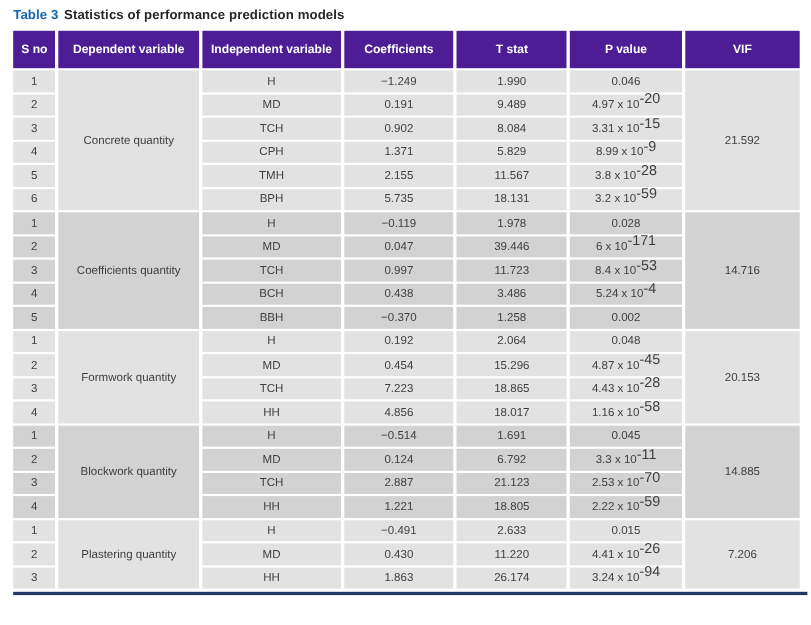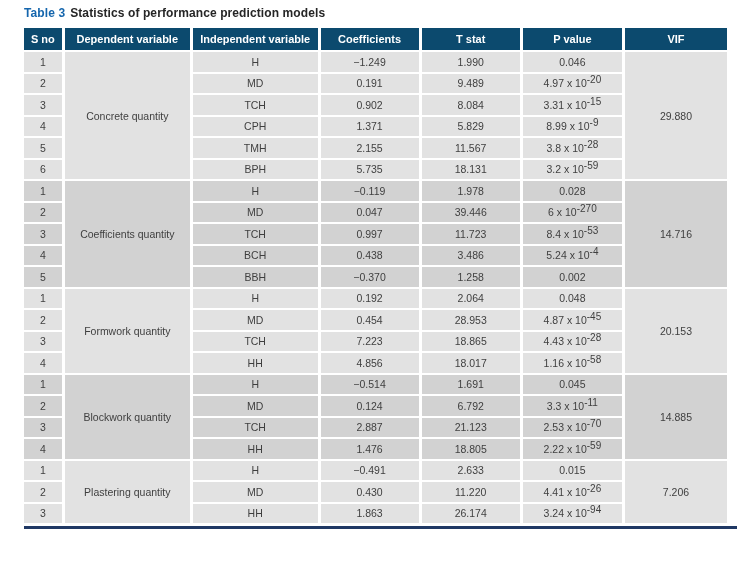--- a/index.html
+++ b/index.html
@@ -7,66 +7,66 @@
     padding: 0;
     background: #ffffff;
     font-family: "Liberation Sans", "DejaVu Sans", sans-serif;
   }
   .page {
     width: 737px;
     height: 568px;
     position: relative;
     background: #ffffff;
     box-sizing: border-box;
-    padding: 4px 7px 0 24px;
+    padding: 4px 7px 0 12px;
   }
   .title {
     font-size: 12px;
     font-weight: bold;
     color: #262626;
     margin: 2px 0 6px 0;
     letter-spacing: 0.1px;
   }
   .title-label {
     color: #1566ad;
     margin-right: 5px;
   }
   table.stats-table {
     border-collapse: separate;
     border-spacing: 3px 2px;
     table-layout: fixed;
     margin-left: -3px; 
   }
   table.stats-table th {
-    background: #0c4a6e;
+    background: #4c1d95;
     color: #ffffff;
     font-size: 11px;
     font-weight: bold;
-    height: 22px;
+    height: 34px;
     text-align: center;
     padding: 0 2px;
     vertical-align: middle;
   }
   table.stats-table td {
     font-size: 10.5px;
     color: #3f3f3f;
     height: 19.5px;
     text-align: center;
     vertical-align: middle;
     padding: 0 2px;
   }
   td.shade-light { background: #e2e2e2; }
   td.shade-dark  { background: #d2d2d2; }
   td.dep-cell {
     text-align: left;
     padding-left: 11px;
     margin-top: 31px;
   }
   sup.exp {
-    font-size: 10px;
+    font-size: 13px;
     line-height: 0;
     vertical-align: 4px;
     letter-spacing: 0;
   }
   .bottom-bar {
     height: 3px;
     background: #1f3864;
     width: 722px;
     margin-top: 1px;
   }
@@ -101,21 +101,21 @@
         </tr>
     </thead>
     <tbody id="table-body">
         <tr>
           <td class="shade-light">1</td>
           <td class="shade-light dep-cell" rowspan="6">Concrete quantity</td>
           <td class="shade-light">H</td>
           <td class="shade-light">−1.249</td>
           <td class="shade-light">1.990</td>
           <td class="shade-light">0.046</td>
-          <td class="shade-light" rowspan="6">29.880</td>
+          <td class="shade-light" rowspan="6">21.592</td>
         </tr>
         <tr>
           <td class="shade-light">2</td>
           <td class="shade-light">MD</td>
           <td class="shade-light">0.191</td>
           <td class="shade-light">9.489</td>
           <td class="shade-light">4.97 x 10<sup class="exp">-20</sup></td>
         </tr>
         <tr>
           <td class="shade-light">3</td>
@@ -152,21 +152,21 @@
           <td class="shade-dark">−0.119</td>
           <td class="shade-dark">1.978</td>
           <td class="shade-dark">0.028</td>
           <td class="shade-dark" rowspan="5">14.716</td>
         </tr>
         <tr>
           <td class="shade-dark">2</td>
           <td class="shade-dark">MD</td>
           <td class="shade-dark">0.047</td>
           <td class="shade-dark">39.446</td>
-          <td class="shade-dark">6 x 10<sup class="exp">-270</sup></td>
+          <td class="shade-dark">6 x 10<sup class="exp">-171</sup></td>
         </tr>
         <tr>
           <td class="shade-dark">3</td>
           <td class="shade-dark">TCH</td>
           <td class="shade-dark">0.997</td>
           <td class="shade-dark">11.723</td>
           <td class="shade-dark">8.4 x 10<sup class="exp">-53</sup></td>
         </tr>
         <tr>
           <td class="shade-dark">4</td>
@@ -188,21 +188,21 @@
           <td class="shade-light">H</td>
           <td class="shade-light">0.192</td>
           <td class="shade-light">2.064</td>
           <td class="shade-light">0.048</td>
           <td class="shade-light" rowspan="4">20.153</td>
         </tr>
         <tr>
           <td class="shade-light">2</td>
           <td class="shade-light">MD</td>
           <td class="shade-light">0.454</td>
-          <td class="shade-light">28.953</td>
+          <td class="shade-light">15.296</td>
           <td class="shade-light">4.87 x 10<sup class="exp">-45</sup></td>
         </tr>
         <tr>
           <td class="shade-light">3</td>
           <td class="shade-light">TCH</td>
           <td class="shade-light">7.223</td>
           <td class="shade-light">18.865</td>
           <td class="shade-light">4.43 x 10<sup class="exp">-28</sup></td>
         </tr>
         <tr>
@@ -231,21 +231,21 @@
         <tr>
           <td class="shade-dark">3</td>
           <td class="shade-dark">TCH</td>
           <td class="shade-dark">2.887</td>
           <td class="shade-dark">21.123</td>
           <td class="shade-dark">2.53 x 10<sup class="exp">-70</sup></td>
         </tr>
         <tr>
           <td class="shade-dark">4</td>
           <td class="shade-dark">HH</td>
-          <td class="shade-dark">1.476</td>
+          <td class="shade-dark">1.221</td>
           <td class="shade-dark">18.805</td>
           <td class="shade-dark">2.22 x 10<sup class="exp">-59</sup></td>
         </tr>
         <tr>
           <td class="shade-light">1</td>
           <td class="shade-light dep-cell" rowspan="3">Plastering quantity</td>
           <td class="shade-light">H</td>
           <td class="shade-light">−0.491</td>
           <td class="shade-light">2.633</td>
           <td class="shade-light">0.015</td>

